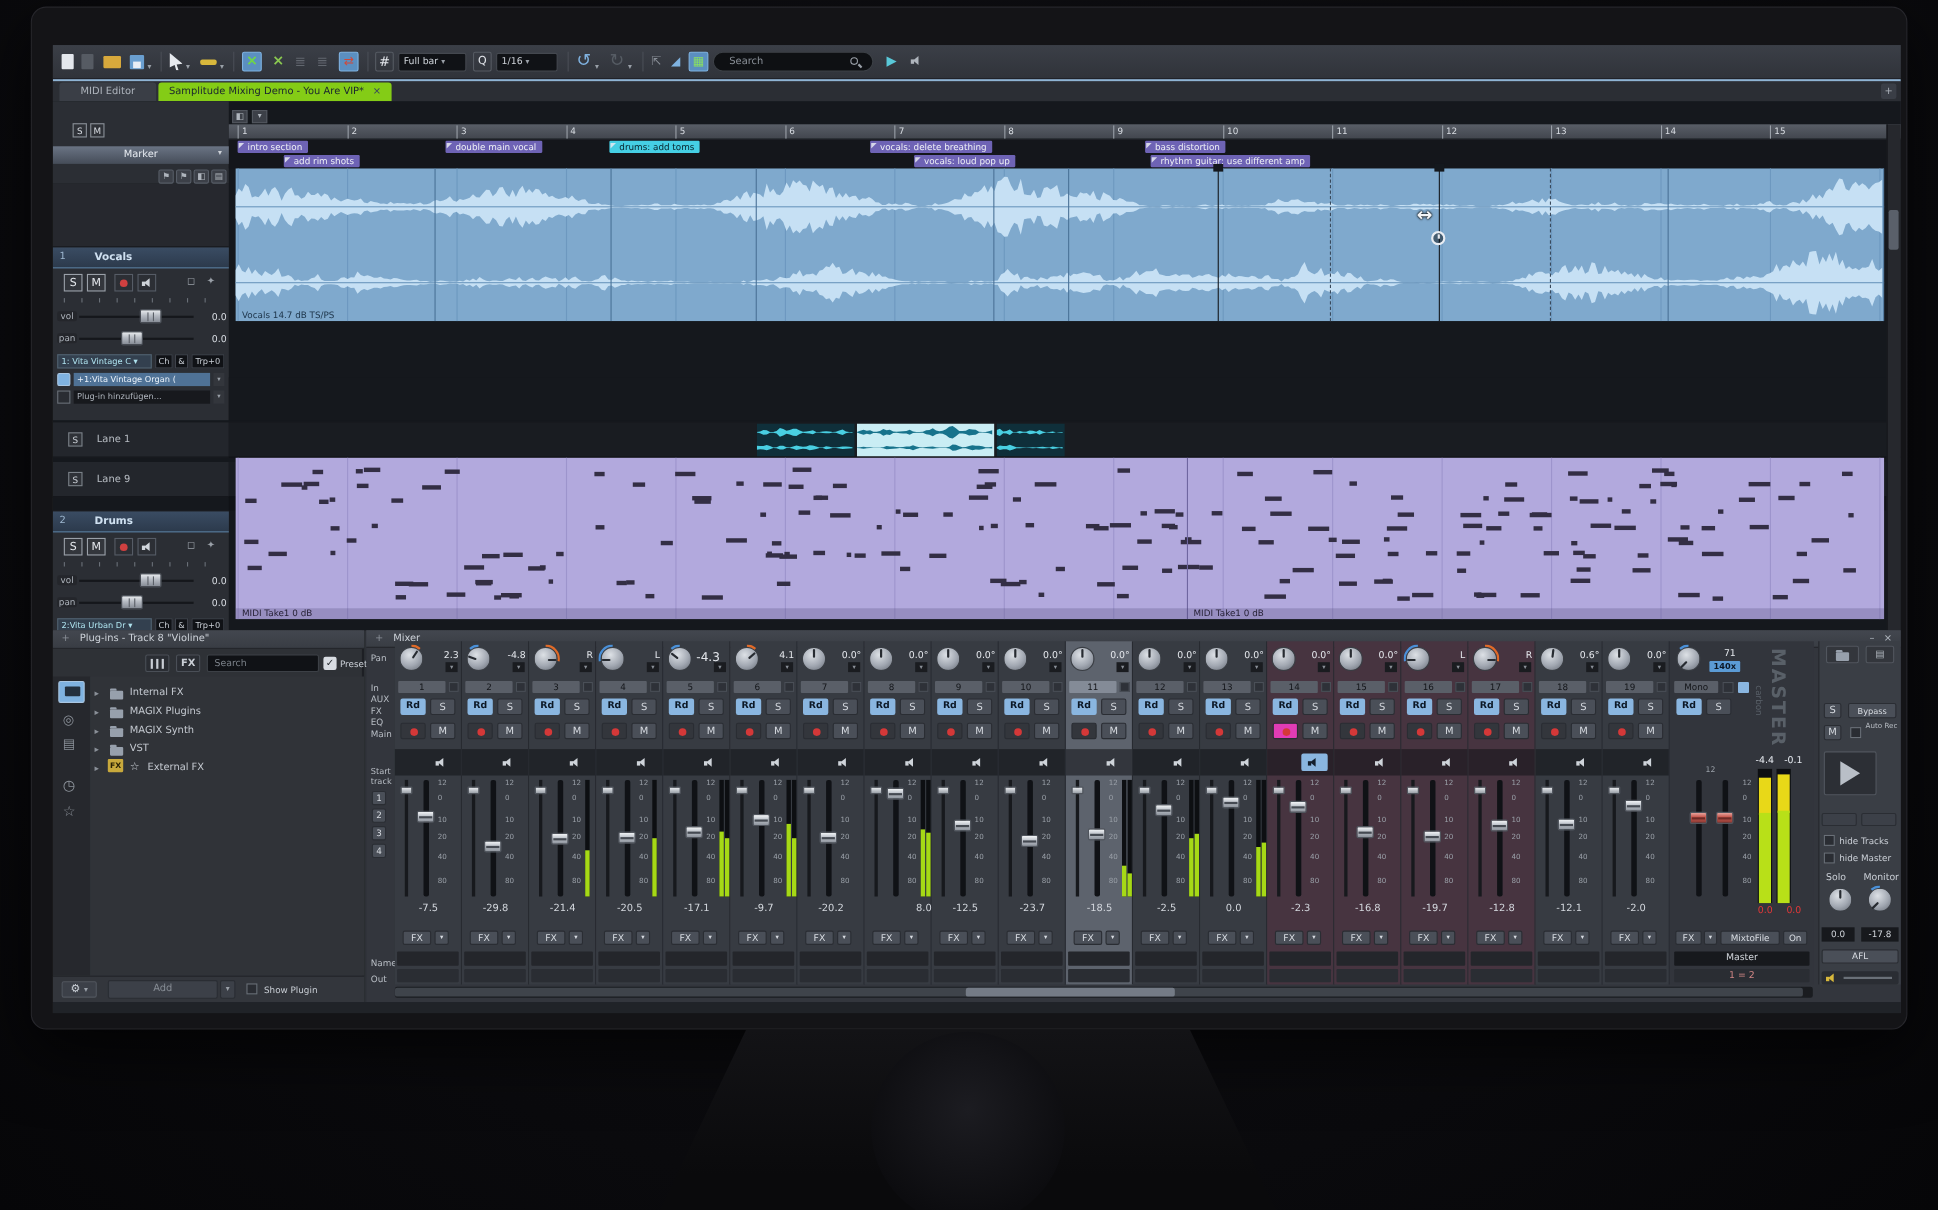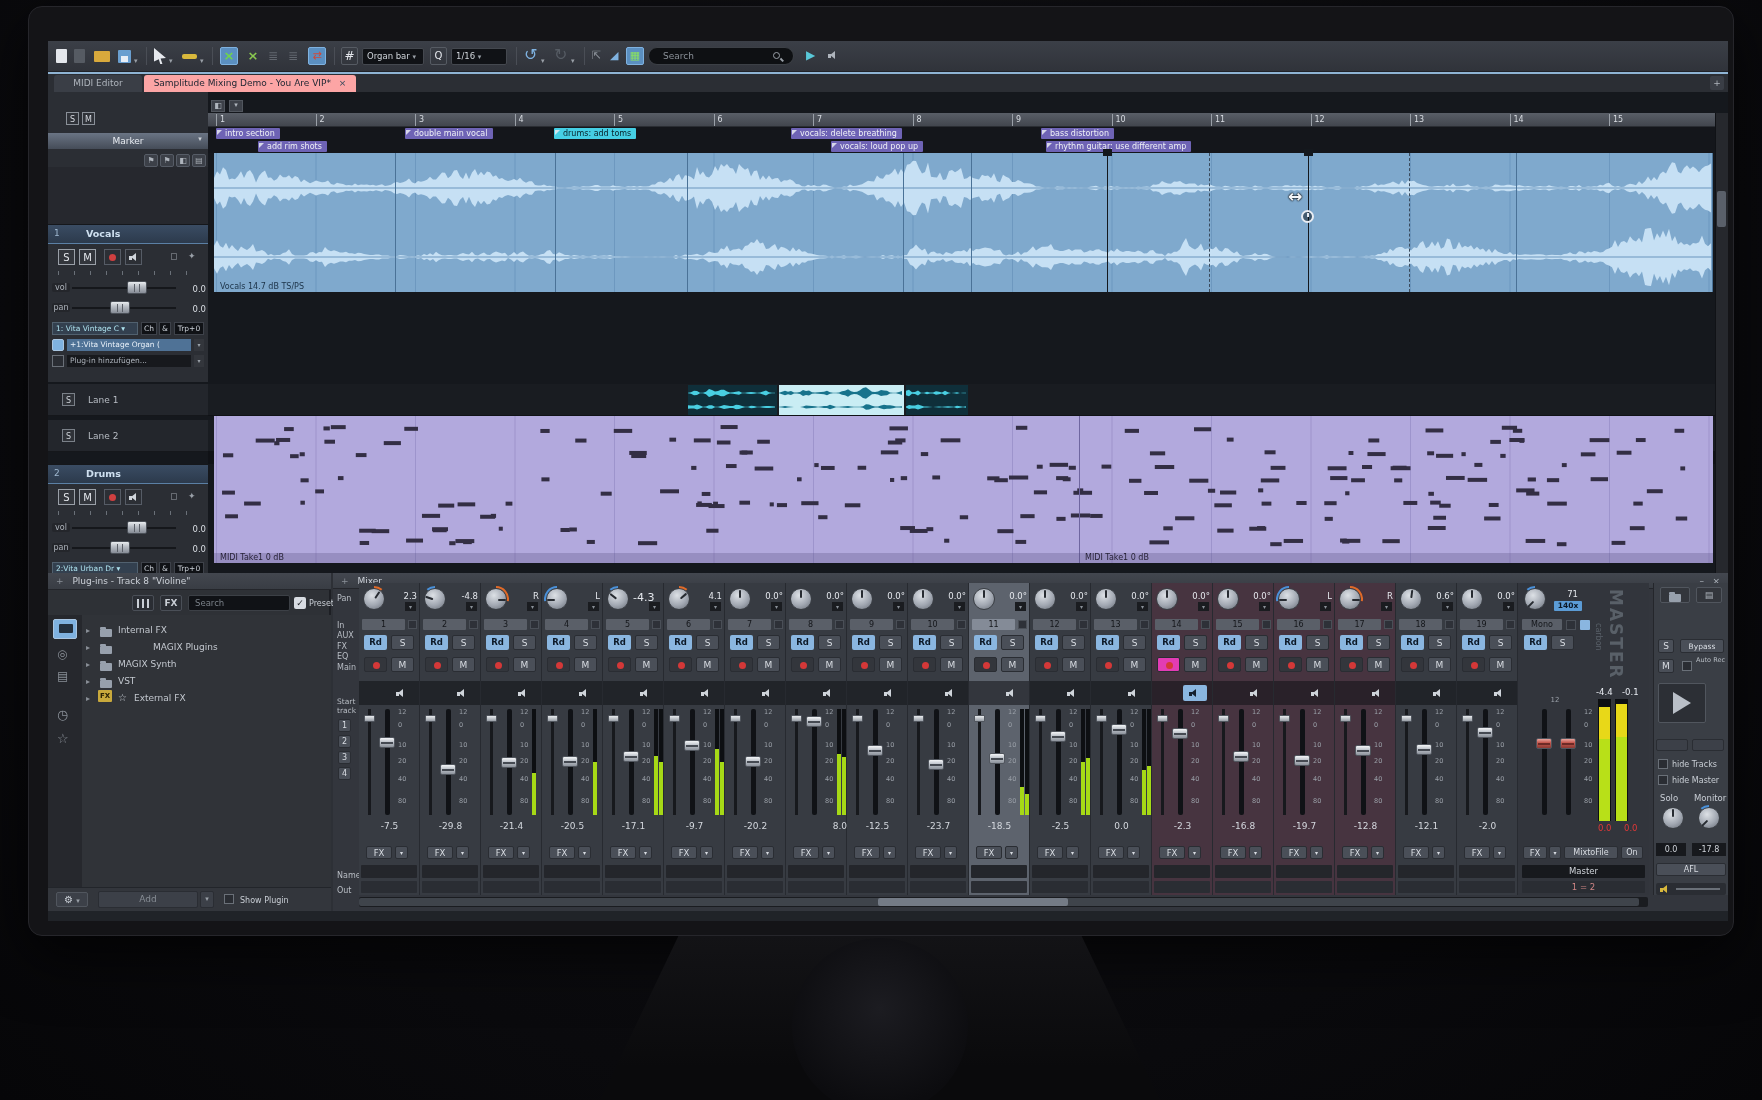--- a/index.html
+++ b/index.html
@@ -65,41 +65,41 @@
         <div class="a" style="left:134px;top:13px;width:15px;height:5px;background:#d8b83c;border-radius:2px;"></div>
         <div class="a dd" style="left:152px;top:16px;">▾</div>
         <div class="sep" style="left:164px;"></div>
         <div class="a" style="left:172px;top:6px;width:18px;height:18px;background:#5b8fc0;border:1px solid #7fb2e0;border-radius:2px;color:#6fd648;font-weight:bold;font-size:13px;line-height:16px;text-align:center;">×</div>
         <div class="a" style="left:196px;top:6px;width:18px;height:18px;color:#8ac850;font-weight:bold;font-size:13px;line-height:18px;text-align:center;">×</div>
         <div class="a" style="left:220px;top:8px;color:#62676f;font-size:12px;">≣</div>
         <div class="a" style="left:240px;top:8px;color:#62676f;font-size:12px;">≣</div>
         <div class="a" style="left:260px;top:6px;width:18px;height:18px;background:#5b8fc0;border:1px solid #7fb2e0;border-radius:2px;color:#d04838;font-size:11px;line-height:16px;text-align:center;">⇄</div>
         <div class="sep" style="left:286px;"></div>
         <div class="a" style="left:293px;top:6px;width:17px;height:18px;border:1px solid #565b63;border-radius:2px;color:#e4e7ec;font-size:12px;line-height:16px;text-align:center;">#</div>
-        <div class="tbtn" style="left:314px;width:62px;"><span>Organ bar</span> <span class="dd">▾</span></div>
+        <div class="tbtn" style="left:314px;width:62px;"><span>Full bar</span> <span class="dd">▾</span></div>
         <div class="a" style="left:382px;top:6px;width:17px;height:18px;border:1px solid #565b63;border-radius:2px;color:#e4e7ec;font-size:10px;line-height:16px;text-align:center;">Q</div>
         <div class="tbtn" style="left:403px;width:56px;"><span>1/16</span> <span class="dd">▾</span></div>
         <div class="sep" style="left:468px;"></div>
         <div class="a" style="left:476px;top:4px;color:#7fb2e0;font-size:16px;">↺</div>
         <div class="a dd" style="left:493px;top:16px;">▾</div>
         <div class="a" style="left:506px;top:4px;color:#565c64;font-size:16px;">↻</div>
         <div class="a dd" style="left:523px;top:16px;">▾</div>
         <div class="sep" style="left:536px;"></div>
         <div class="a" style="left:544px;top:8px;color:#8a9098;font-size:11px;">⇱</div>
         <div class="a" style="left:562px;top:8px;color:#7fb2e0;font-size:11px;">◢</div>
         <div class="a" style="left:578px;top:6px;width:18px;height:18px;background:#5b8fc0;border:1px solid #7fb2e0;border-radius:2px;color:#8ae060;font-size:11px;line-height:16px;text-align:center;">▦</div>
         <div class="search"><span>Search</span><span class="lens" style="left:124px;top:4px;"></span></div>
         <div class="a" style="left:758px;top:7px;color:#59c8d8;font-size:12px;">▶</div>
         <div class="a spk" style="left:780px;top:10px;color:#aeb4bc;"></div>
       </div>
       <div class="blueline"></div>
 
       <div class="tabbar">
         <div class="tab" style="left:6px;width:88px;background:#3a3e46;color:#aeb4bc;">MIDI Editor</div>
-        <div class="tab" style="left:96px;width:212px;background:#fca5a5;color:#1a2430;">
+        <div class="tab" style="left:96px;width:212px;background:#84cc16;color:#1a2430;">
           <span>Samplitude Mixing Demo - You Are VIP*</span>
           <span style="margin-left:5px;color:#3a4a5c;">×</span>
         </div>
         <div class="a" style="left:1662px;top:2px;width:14px;height:14px;background:#3a3e46;color:#aeb4bc;text-align:center;line-height:14px;border-radius:2px;">+</div>
       </div>
 
       <div class="a" id="arranger" style="left:0;top:51px;width:1680px;height:481px;background:#15181d;">
           <div class="a" style="left: 0px; top: 0px; width: 160px; height: 75px; background: rgb(43, 46, 52);"></div>
           <div class="a" style="left: 163px; top: 8px; width: 14px; height: 12px; background: rgb(60, 64, 72); border: 1px solid rgb(81, 86, 94); color: rgb(174, 180, 188); font-size: 8px; text-align: center;">◧</div>
           <div class="a" style="left: 181px; top: 8px; width: 14px; height: 12px; background: rgb(60, 64, 72); border: 1px solid rgb(81, 86, 94); color: rgb(174, 180, 188); font-size: 7px; text-align: center;">▾</div>
@@ -235,21 +235,21 @@
             <div class="a cb" style="left: 4px; top: 130px; width: 12px; height: 12px;"></div>
             <div class="a" style="left: 19px; top: 130px; width: 124px; height: 12px; background: rgb(23, 25, 29); color: rgb(174, 180, 188); font-size: 7.5px; line-height: 12px; padding-left: 3px; white-space: nowrap; overflow: hidden;">Plug-in hinzufügen...</div>
             <div class="a" style="left: 146px; top: 130px; width: 10px; height: 12px; background: rgb(51, 54, 60); color: rgb(154, 160, 168); font-size: 6px; text-align: center; line-height: 12px;">▾</div>
           </div>
           <div class="a" style="left: 0px; top: 292px; width: 160px; height: 32px; background: rgb(35, 38, 44); border-bottom: 1px solid rgb(21, 23, 27);"></div>
           <div class="a" style="left: 14px; top: 301px; width: 13px; height: 13px; border: 1px solid rgb(122, 128, 136); background: rgb(47, 50, 56); color: rgb(207, 212, 218); font-size: 8px; text-align: center; line-height: 13px;">S</div>
           <div class="a" style="left: 40px; top: 303px; color: rgb(184, 189, 196); font-size: 9px;">Lane 1</div>
           <div class="a" style="left: 160px; top: 292px; width: 1520px; height: 32px; background: rgb(25, 28, 33); border-bottom: 1px solid rgb(16, 18, 22);"></div>
           <div class="a" style="left: 0px; top: 328px; width: 160px; height: 32px; background: rgb(35, 38, 44); border-bottom: 1px solid rgb(21, 23, 27);"></div>
           <div class="a" style="left: 14px; top: 337px; width: 13px; height: 13px; border: 1px solid rgb(122, 128, 136); background: rgb(47, 50, 56); color: rgb(207, 212, 218); font-size: 8px; text-align: center; line-height: 13px;">S</div>
-          <div class="a" style="left: 40px; top: 339px; color: rgb(184, 189, 196); font-size: 9px;">Lane 2</div>
+          <div class="a" style="left: 40px; top: 339px; color: rgb(184, 189, 196); font-size: 9px;">Lane 9</div>
           <div class="a" style="left: 160px; top: 328px; width: 1520px; height: 32px; background: rgb(25, 28, 33); border-bottom: 1px solid rgb(16, 18, 22);"></div>
           <div class="a" style="left: 160px; top: 251px; width: 1520px; height: 39px; background: rgb(21, 24, 29);"></div>
           <div class="a" style="left: 160px; top: 360px; width: 1520px; height: 12px; background: rgb(16, 18, 22);"></div>
           <svg width="1499" height="139" style="position: absolute; left: 166px; top: 61px;">
             <rect x="0" y="0" width="1499" height="139" fill="#7fa9cd"></rect>
             <rect x="2" y="0" width="1" height="139" fill="#6d98bf"></rect>
             <rect x="101.5" y="0" width="1" height="139" fill="#6d98bf"></rect>
             <rect x="201" y="0" width="1" height="139" fill="#6d98bf"></rect>
             <rect x="300.5" y="0" width="1" height="139" fill="#6d98bf"></rect>
             <rect x="400" y="0" width="1" height="139" fill="#6d98bf"></rect>
@@ -553,21 +553,21 @@
           <div class="a" style="left:5px;top:4px;width:24px;height:20px;background:#7fb2e0;border:1px solid #a9c6e2;border-radius:2px;">
               <div class="a" style="left:5px;top:4px;width:14px;height:9px;background:#23303e;border-radius:1px;"></div>
             </div>
           <div class="a" style="left:9px;top:32px;color:#8a9098;font-size:12px;">◎</div>
           <div class="a" style="left:9px;top:54px;color:#8a9098;font-size:12px;">▤</div>
           <div class="a" style="left:9px;top:92px;color:#8a9098;font-size:13px;">◷</div>
           <div class="a" style="left:9px;top:116px;color:#8a9098;font-size:13px;">☆</div>
         </div>
         <div class="a" id="plugtree" style="left:34px;top:42px;width:249px;height:272px;background:#303338;">
             <div class="a treerow" style="left: 4px; top: 6px; width: 240px; height: 16px;"><div class="a" style="left: 0px; top: 2px; color: rgb(138, 144, 152); font-size: 8px;">▸</div><div class="a folder" style="left: 14px; top: 3px;"></div><div class="a" style="left: 32px; top: 1px;">Internal FX</div></div>
-            <div class="a treerow" style="left: 4px; top: 23px; width: 240px; height: 16px;"><div class="a" style="left: 0px; top: 2px; color: rgb(138, 144, 152); font-size: 8px;">▸</div><div class="a folder" style="left: 14px; top: 3px;"></div><div class="a" style="left: 32px; top: 1px; margin-left: 35px;">MAGIX Plugins</div></div>
+            <div class="a treerow" style="left: 4px; top: 23px; width: 240px; height: 16px;"><div class="a" style="left: 0px; top: 2px; color: rgb(138, 144, 152); font-size: 8px;">▸</div><div class="a folder" style="left: 14px; top: 3px;"></div><div class="a" style="left: 32px; top: 1px;">MAGIX Plugins</div></div>
             <div class="a treerow" style="left: 4px; top: 40px; width: 240px; height: 16px;"><div class="a" style="left: 0px; top: 2px; color: rgb(138, 144, 152); font-size: 8px;">▸</div><div class="a folder" style="left: 14px; top: 3px;"></div><div class="a" style="left: 32px; top: 1px;">MAGIX Synth</div></div>
             <div class="a treerow" style="left: 4px; top: 57px; width: 240px; height: 16px;"><div class="a" style="left: 0px; top: 2px; color: rgb(138, 144, 152); font-size: 8px;">▸</div><div class="a folder" style="left: 14px; top: 3px;"></div><div class="a" style="left: 32px; top: 1px;">VST</div></div>
             <div class="a treerow" style="left: 4px; top: 74px; width: 240px; height: 16px;">
               <div class="a" style="left: 0px; top: 2px; color: rgb(138, 144, 152); font-size: 8px;">▸</div>
               <div class="a" style="left: 12px; top: 1px; width: 14px; height: 12px; background: rgb(200, 169, 60); color: rgb(42, 34, 5); font-size: 7px; font-weight: bold; text-align: center; line-height: 12px; border-radius: 1px;">FX</div>
               <div class="a" style="left: 32px; top: 1px; color: rgb(195, 200, 207); font-size: 10px;">☆</div>
               <div class="a" style="left: 48px; top: 1px;">External FX</div>
             </div>
           </div>
 

